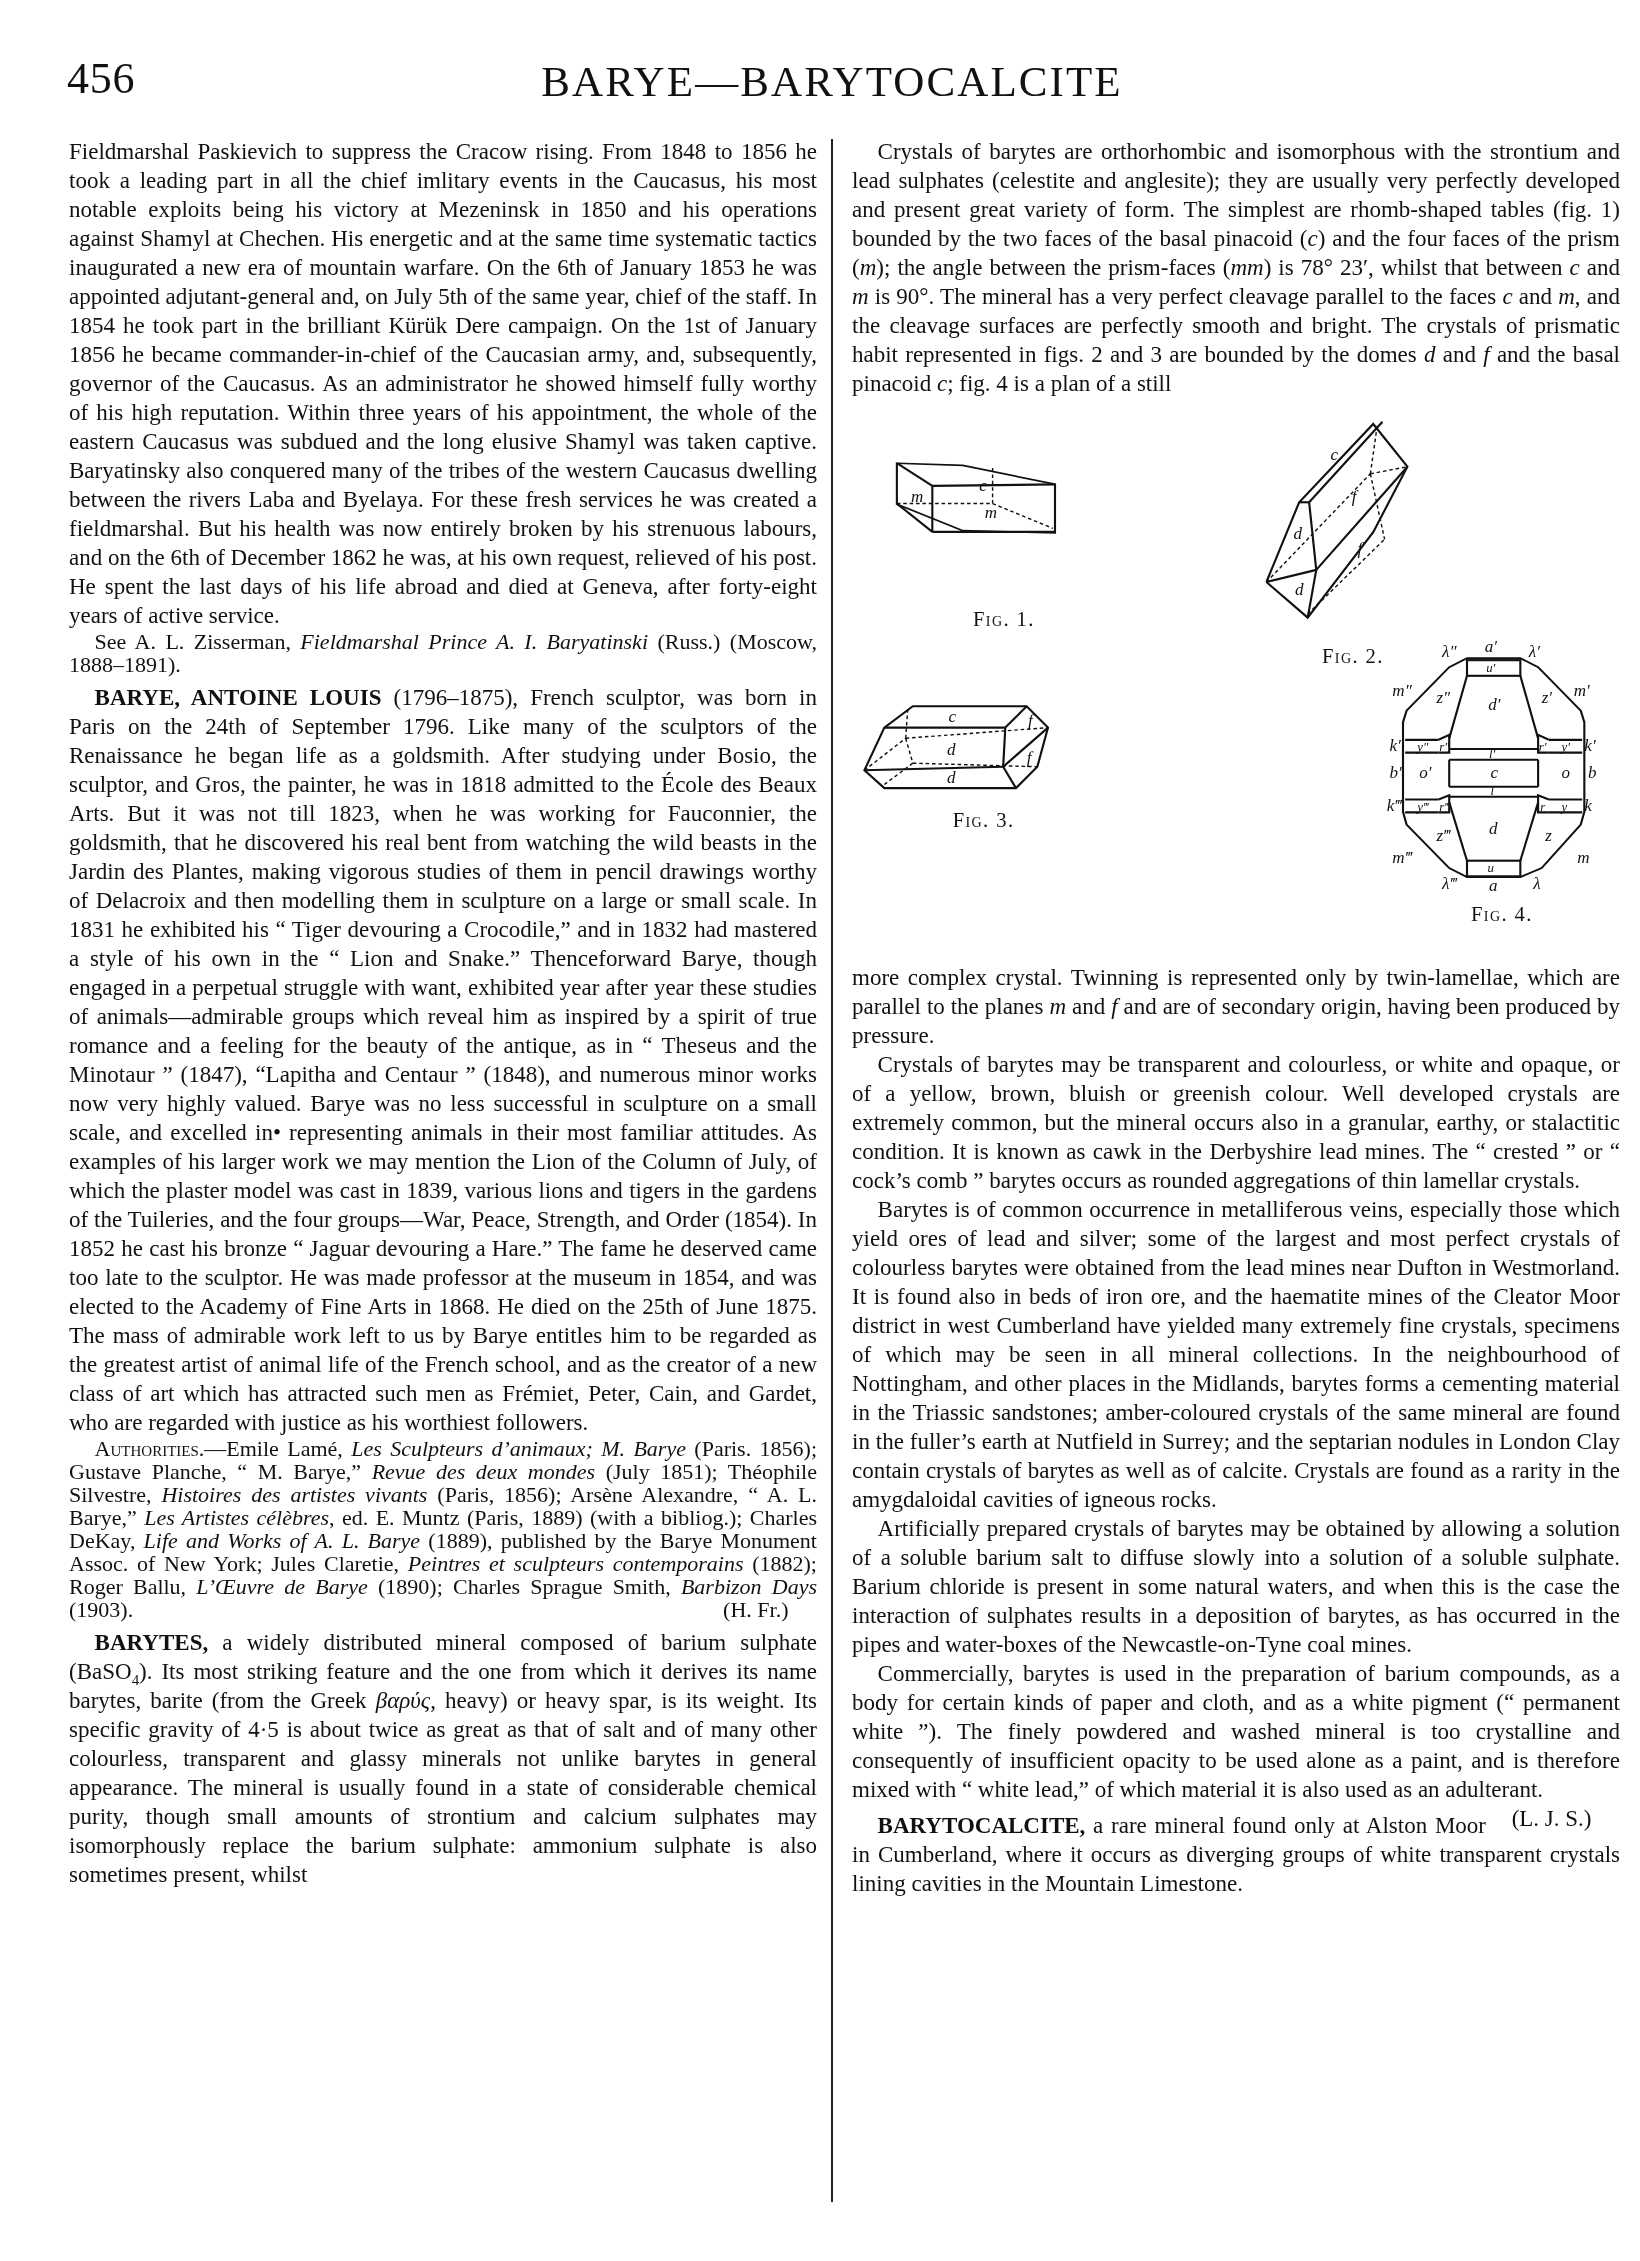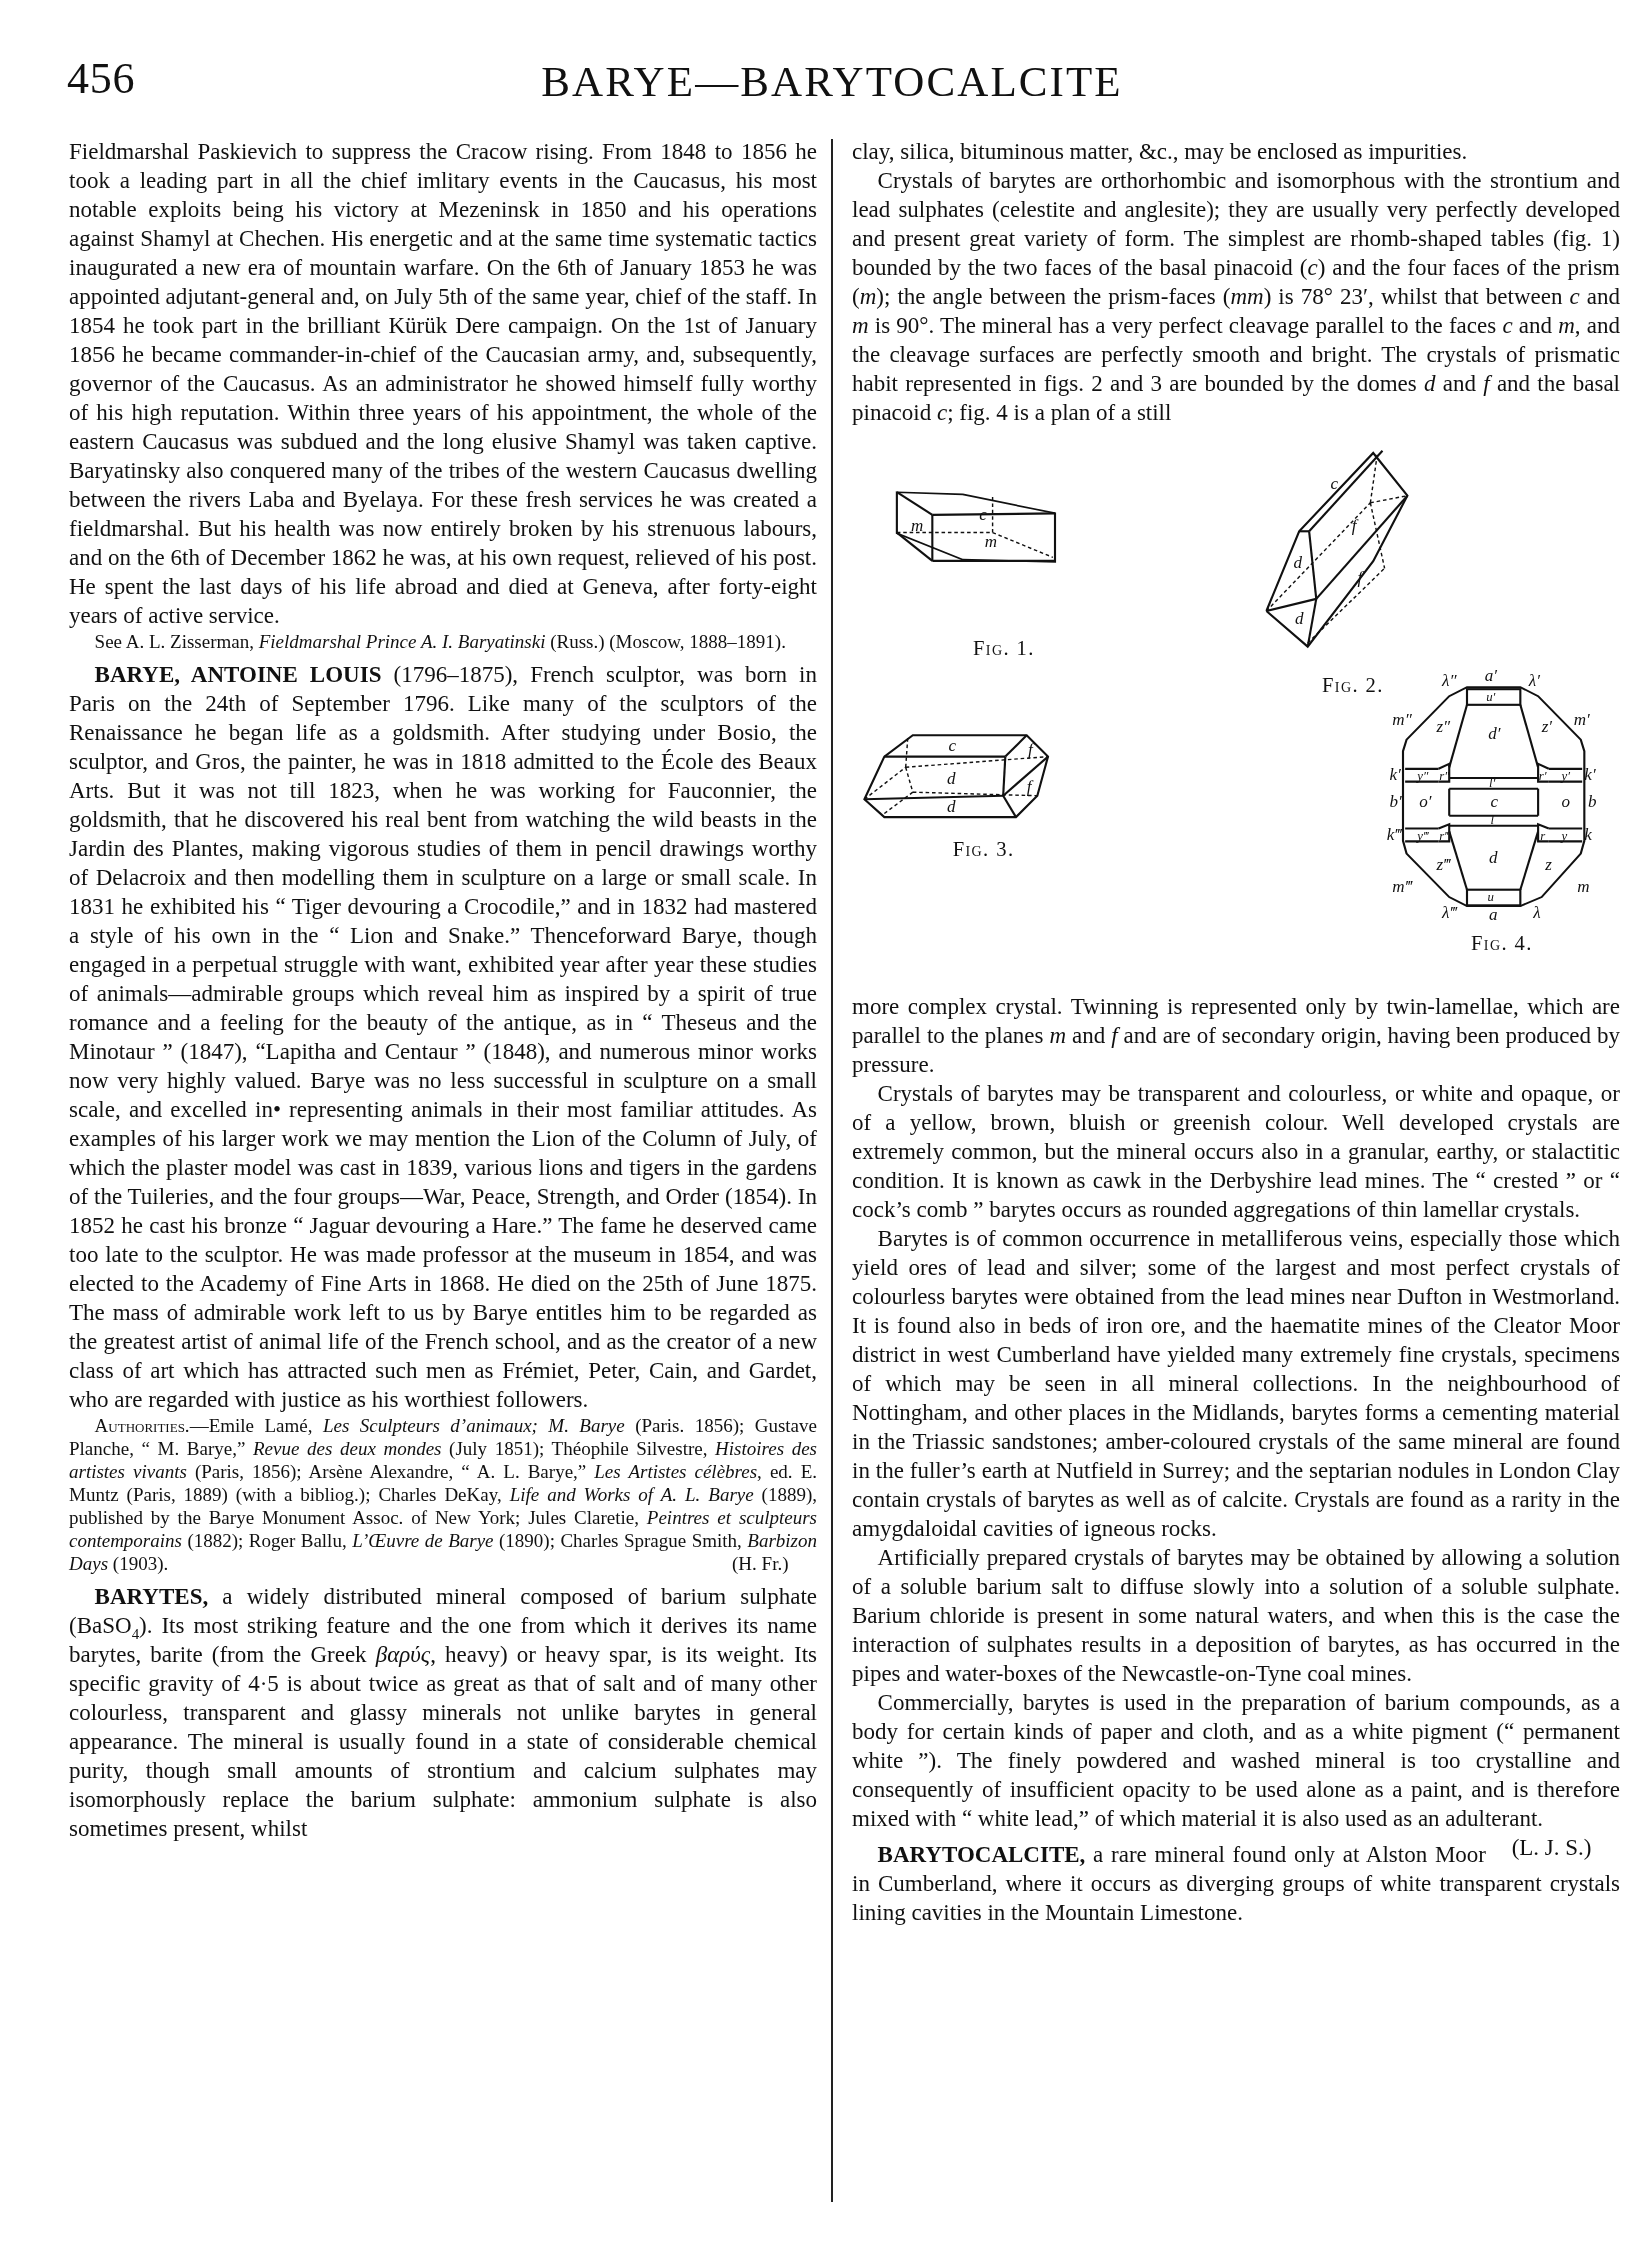--- a/index.html
+++ b/index.html
@@ -20,21 +20,21 @@
     font-size: 23px; line-height: 29px;
     text-align: justify; hyphens: none;
   }
   .col-left { left: 69px; width: 748px; }
   .col-right { left: 852px; width: 768px; }
   .column-rule {
     position: absolute; left: 831px; top: 139px; width: 2.1px; height: 2063px; background: #222;
   }
   p { margin: 0; text-indent: 0; }
   p.indent { text-indent: 25.6px; }
-  p.ref { font-size: 19px; line-height: 23px; }
+  p.ref { font-size: 22px; line-height: 23px; }
   p.gap-top { margin-top: 7.1px; }
   .it { font-style: italic; }
   .b { font-weight: bold; }
   .sc { font-variant: small-caps; }
   sub { font-size: 0.65em; line-height: 0; }
   .sig { float: right; margin-right: 28.5px; }
 
   .figures {
     position: relative; height: 555px; width: 768px; margin: 5.7px 0 4.3px 0;
   }
@@ -56,21 +56,20 @@
     <p class=""><span>Fieldmarshal Paskievich to suppress the Cracow rising.  From 1848 to 1856 he took a leading part in all the chief imlitary events in the Caucasus, his most notable exploits being his victory at Mezeninsk in 1850 and his operations against Shamyl at Chechen. His energetic and at the same time systematic tactics inaugurated a new era of mountain warfare.  On the 6th of January 1853 he was appointed adjutant-general and, on July 5th of the same year, chief of the staff.  In 1854 he took part in the brilliant Kürük Dere campaign.  On the 1st of January 1856 he became commander-in-chief of the Caucasian army, and, subsequently, governor of the Caucasus.  As an administrator he showed himself fully worthy of his high reputation.  Within three years of his appointment, the whole of the eastern Caucasus was subdued and the long elusive Shamyl was taken captive. Baryatinsky also conquered many of the tribes of the western Caucasus dwelling between the rivers Laba and Byelaya.  For these fresh services he was created a fieldmarshal.  But his health was now entirely broken by his strenuous labours, and on the 6th of December 1862 he was, at his own request, relieved of his post.  He spent the last days of his life abroad and died at Geneva, after forty-eight years of active service.</span></p>
     <p class="ref indent"><span>See A. L. Zisserman, </span><span class="it">Fieldmarshal Prince A. I. Baryatinski</span><span> (Russ.) (Moscow, 1888–1891).</span></p>
     <p class="indent gap-top"><span class="b">BARYE, ANTOINE LOUIS</span><span> (1796–1875), French sculptor, was born in Paris on the 24th of September 1796.  Like many of the sculptors of the Renaissance he began life as a goldsmith.  After studying under Bosio, the sculptor, and Gros, the painter, he was in 1818 admitted to the École des Beaux Arts.  But it was not till 1823, when he was working for Fauconnier, the goldsmith, that he discovered his real bent from watching the wild beasts in the Jardin des Plantes, making vigorous studies of them in pencil drawings worthy of Delacroix and then modelling them in sculpture on a large or small scale.  In 1831 he exhibited his “ Tiger devouring a Crocodile,” and in 1832 had mastered a style of his own in the “ Lion and Snake.”   Thenceforward Barye, though engaged in a perpetual struggle with want, exhibited year after year these studies of animals—admirable groups which reveal him as inspired by a spirit of true romance and a feeling for the beauty of the antique, as in “ Theseus and the Minotaur ” (1847), “Lapitha and Centaur ” (1848), and numerous minor works now very highly valued.  Barye was no less successful in sculpture on a small scale, and excelled in• representing animals in their most familiar attitudes.  As examples of his larger work we may mention the Lion of the Column of July, of which the plaster model was cast in 1839, various lions and tigers in the gardens of the Tuileries, and the four groups—War, Peace, Strength, and Order (1854).   In 1852 he cast his bronze “ Jaguar devouring a Hare.”   The fame he deserved came too late to the sculptor. He was made professor at the museum in 1854, and was elected to the Academy of Fine Arts in 1868.  He died on the 25th of June 1875.   The mass of admirable work left to us by Barye entitles him to be regarded as the greatest artist of animal life of the French school, and as the creator of a new class of art which has attracted such men as Frémiet, Peter, Cain, and Gardet, who are regarded with justice as his worthiest followers.</span></p>
     <p class="ref indent"><span class="sc">Authorities.</span><span>—Emile Lamé, </span><span class="it">Les Sculpteurs d’animaux; M. Barye</span><span> (Paris. 1856); Gustave Planche, “ M. Barye,” </span><span class="it">Revue des deux mondes</span><span> (July 1851); Théophile Silvestre, </span><span class="it">Histoires des artistes vivants</span><span> (Paris, 1856); Arsène Alexandre, “ A. L. Barye,” </span><span class="it">Les Artistes célèbres</span><span>, ed. E. Muntz (Paris, 1889) (with a bibliog.); Charles DeKay, </span><span class="it">Life and Works of A. L. Barye</span><span> (1889), published by the Barye Monument Assoc. of New York; Jules Claretie, </span><span class="it">Peintres et sculpteurs contemporains</span><span> (1882); Roger Ballu, </span><span class="it">L’Œuvre de Barye</span><span> (1890); Charles Sprague Smith, </span><span class="it">Barbizon Days</span><span> (1903).</span><span class="sig">(H. Fr.)</span></p>
     <p class="indent gap-top"><span class="b">BARYTES,</span><span> a widely distributed mineral composed of barium sulphate (BaSO</span><sub>4</sub><span>).  Its most striking feature and the one from which it derives its name barytes, barite (from the Greek </span><span class="it">βαρύς</span><span>, heavy) or heavy spar, is its weight.  Its specific gravity of 4·5 is about twice as great as that of salt and of many other colourless, transparent and glassy minerals not unlike barytes in general appearance.  The mineral is usually found in a state of considerable chemical purity, though small amounts of strontium and calcium sulphates may isomorphously replace the barium sulphate:  ammonium sulphate is also sometimes present, whilst</span></p>
   </div>
 <div class="column-rule"></div>
 
 <div class="column col-right">
   <div id="right-before">
-      <p class=""><span>clay, silica, bituminous matter, &amp;c., may be enclosed as impurities.</span></p>
       <p class="indent"><span>Crystals of barytes are orthorhombic and isomorphous with the strontium and lead sulphates (celestite and anglesite);  they are usually very perfectly developed and present great variety of form.  The simplest are rhomb-shaped tables (fig. 1) bounded by the two faces of the basal pinacoid (</span><span class="it">c</span><span>) and the four faces of the prism (</span><span class="it">m</span><span>);  the angle between the prism-faces (</span><span class="it">mm</span><span>) is 78° 23′, whilst that between </span><span class="it">c</span><span> and </span><span class="it">m</span><span> is 90°.  The mineral has a very perfect cleavage parallel to the faces </span><span class="it">c</span><span> and </span><span class="it">m</span><span>, and the cleavage surfaces are perfectly smooth and bright.  The crystals of prismatic habit represented in figs. 2 and 3 are bounded by the domes </span><span class="it">d</span><span> and </span><span class="it">f</span><span> and the basal pinacoid </span><span class="it">c</span><span>;  fig. 4 is a plan of a still</span></p>
     </div>
 
   <div class="figures">
 
     <div class="fig" style="left:43px; top:57px;">
       <svg width="242" height="78" viewBox="0 0 340 110" style="font-size:32.5px">
         <g stroke="#111" fill="none" stroke-width="3">
           <polygon points="2,4 95,8 225,42 225,130 95,126 2,78" transform="scale(1,0.78)"></polygon>
           <line x1="2" y1="3" x2="52" y2="35"></line>

